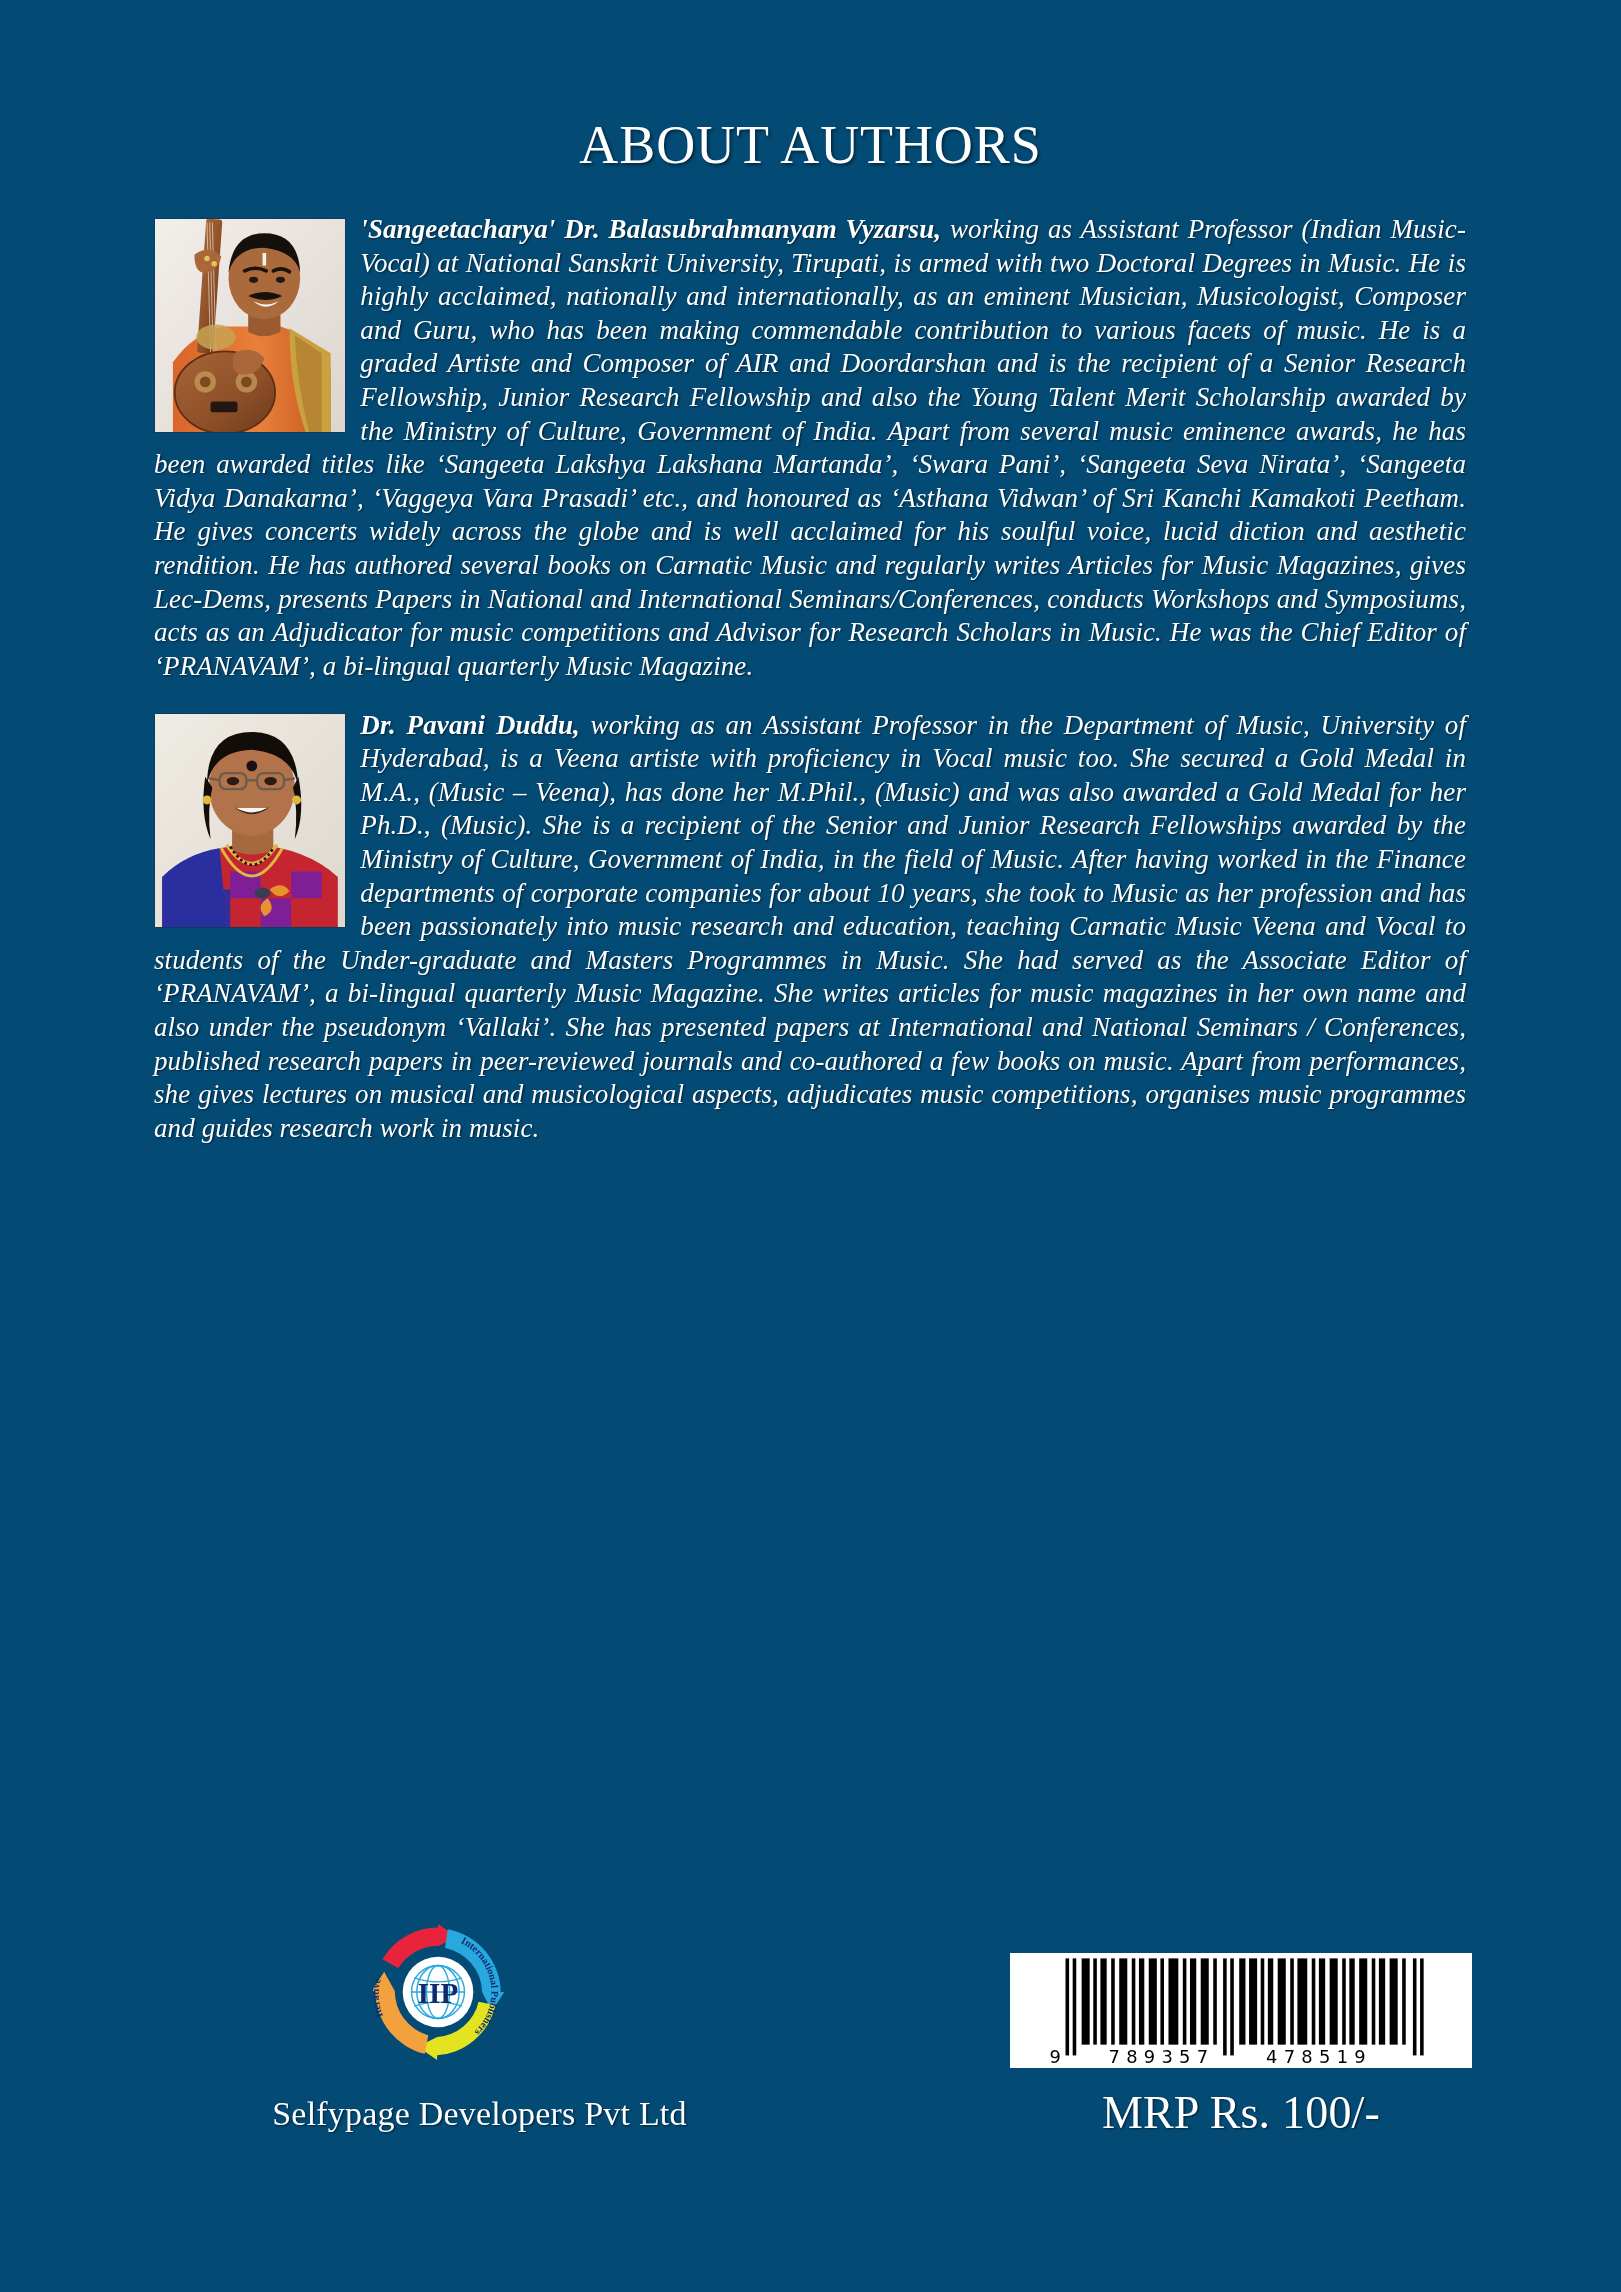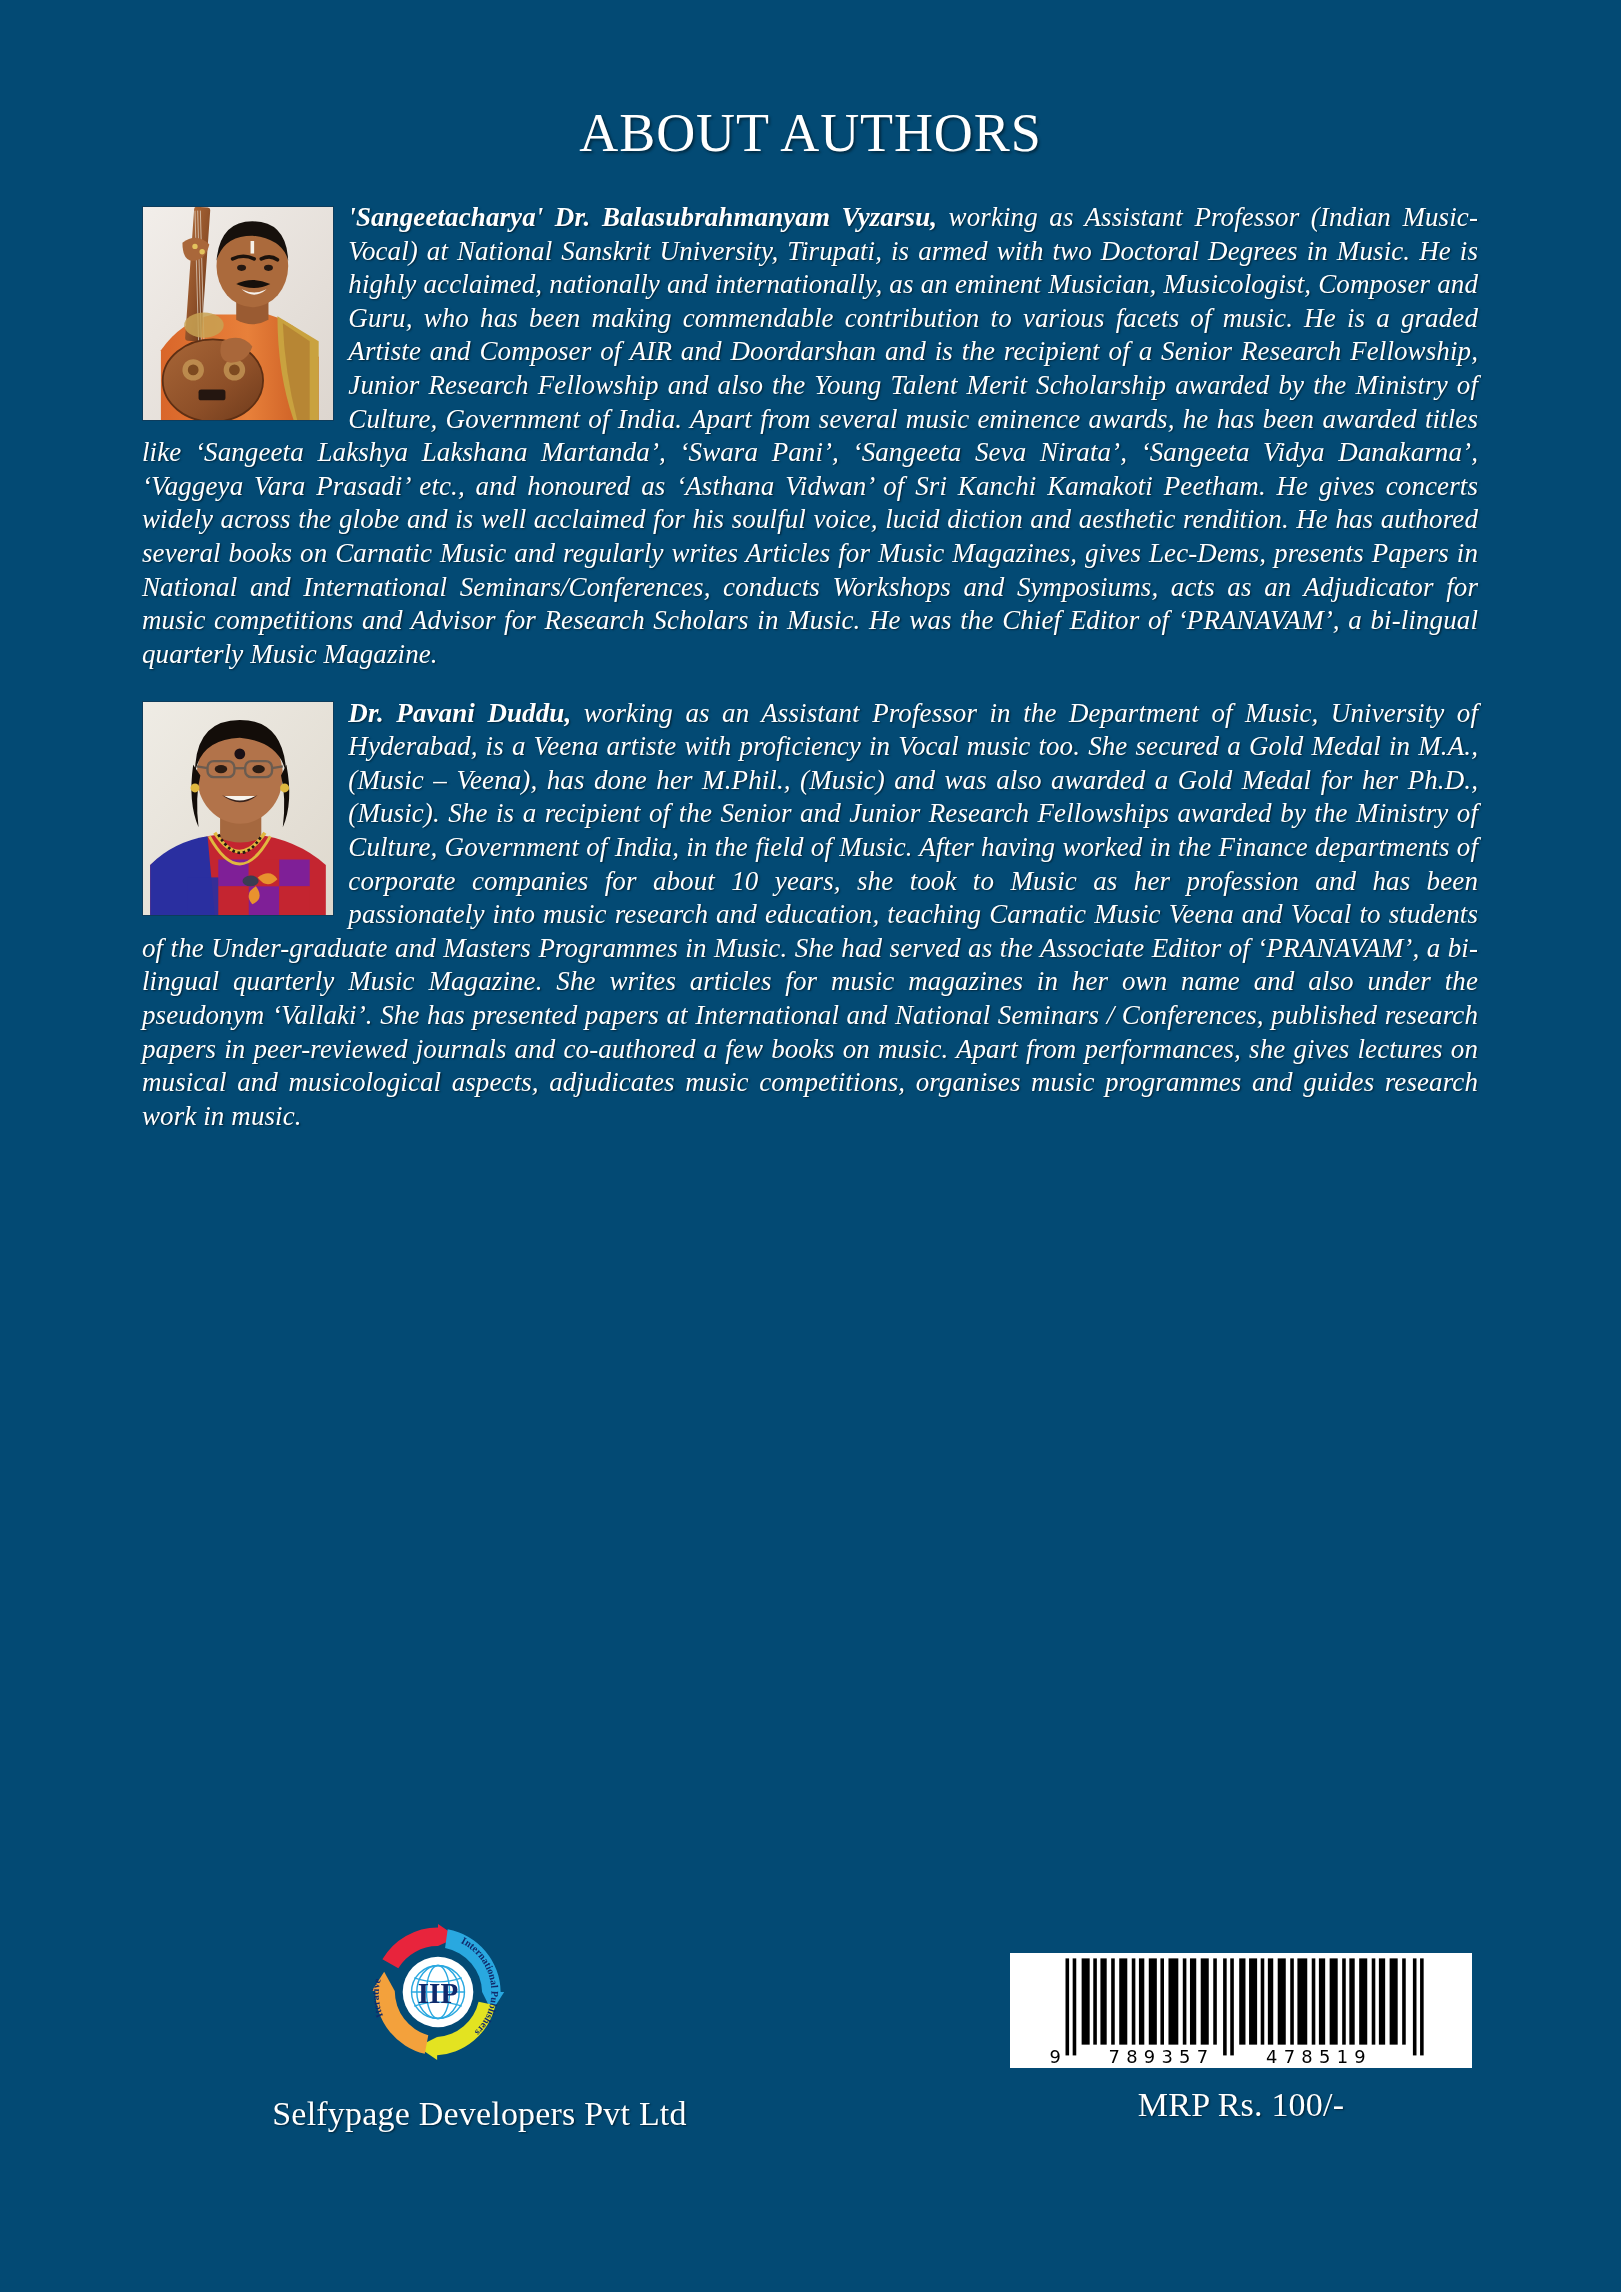--- a/index.html
+++ b/index.html
@@ -12,21 +12,21 @@
     background: #034a74;
     font-family: "Liberation Serif", "DejaVu Serif", serif;
     color: #ffffff;
     overflow: hidden;
     position: relative;
   }
 
   .page {
     position: absolute;
     inset: 0;
-    padding: 0;
+    padding: 12px;
   }
 
   
   .title {
     text-align: center;
     font-size: 54px;
     letter-spacing: 0.9px;
     padding-top: 106px;
     line-height: 1;
     text-shadow: 1.8px 1.8px 2.7px rgba(0,0,0,0.45);
@@ -108,21 +108,21 @@
   .barcode-box {
     background: #ffffff;
     width: 462px;
     height: 115px;
     margin: 0 auto;
     position: relative;
   }
   .barcode-box svg { display:block; width:100%; height:100%; }
   .mrp {
     margin-top: 18px;
-    font-size: 34px;
+    font-size: 46px;
     letter-spacing: 0.2px;
     text-shadow: 1.3px 1.3px 1.8px rgba(0,0,0,0.5);
   }
 </style>
 </head>
 <body style="background: rgb(3, 74, 116);">
 
 <div class="page">
 
   <h1 class="title">ABOUT AUTHORS</h1>

